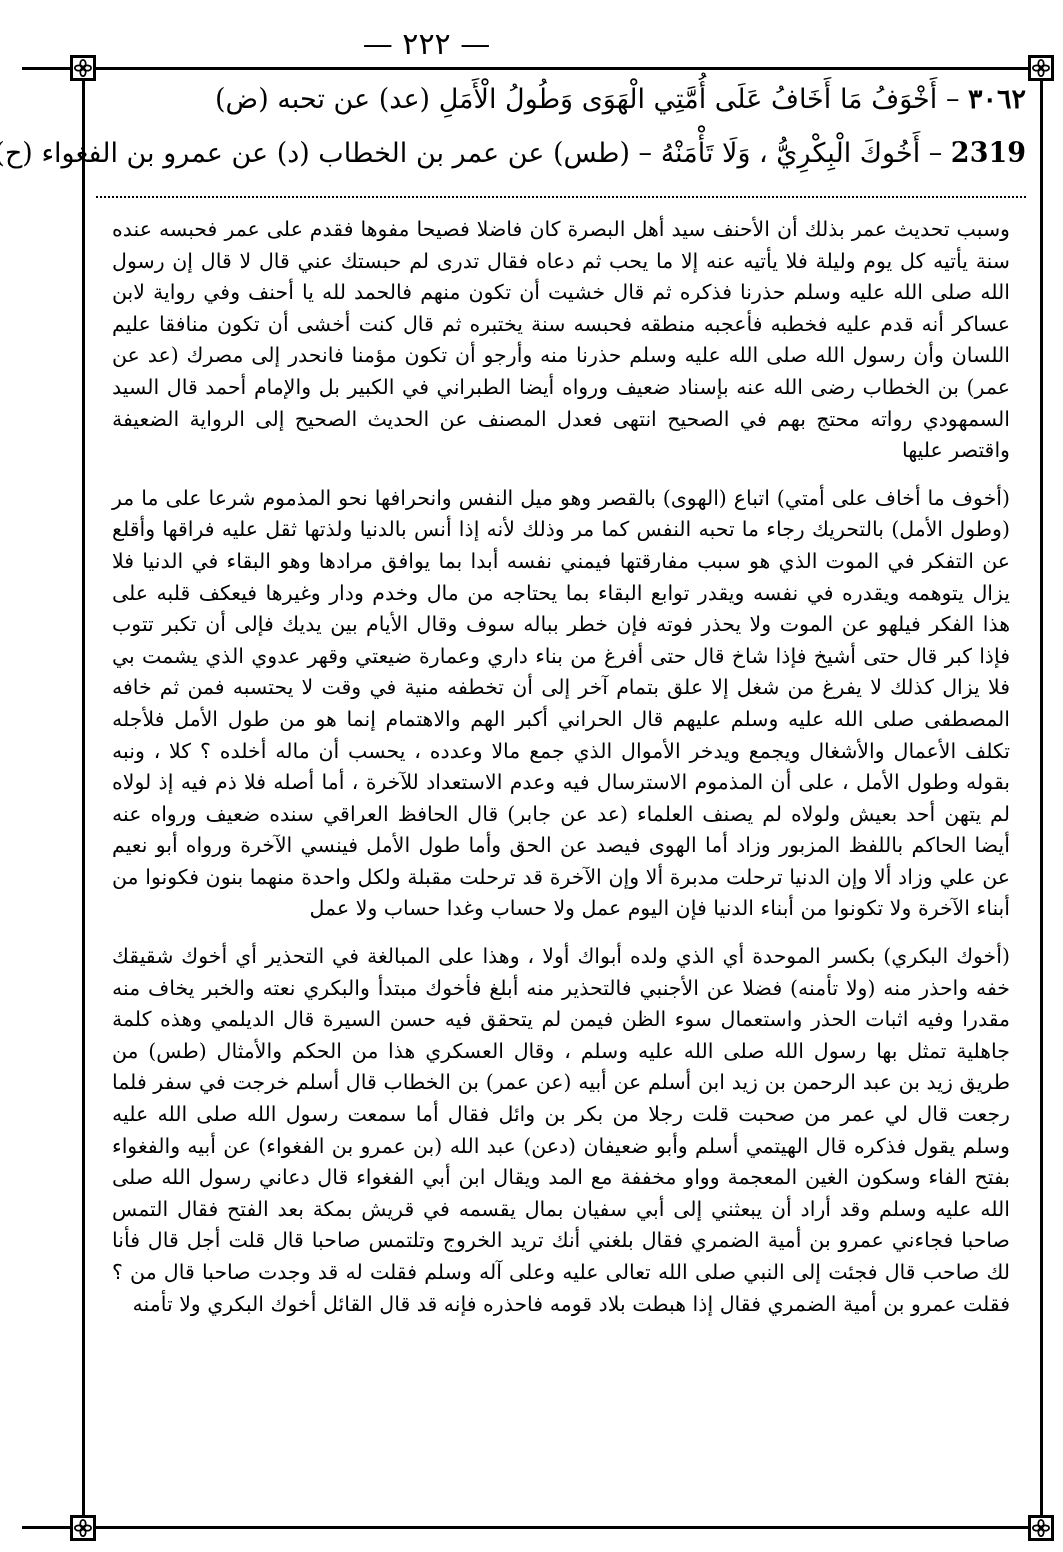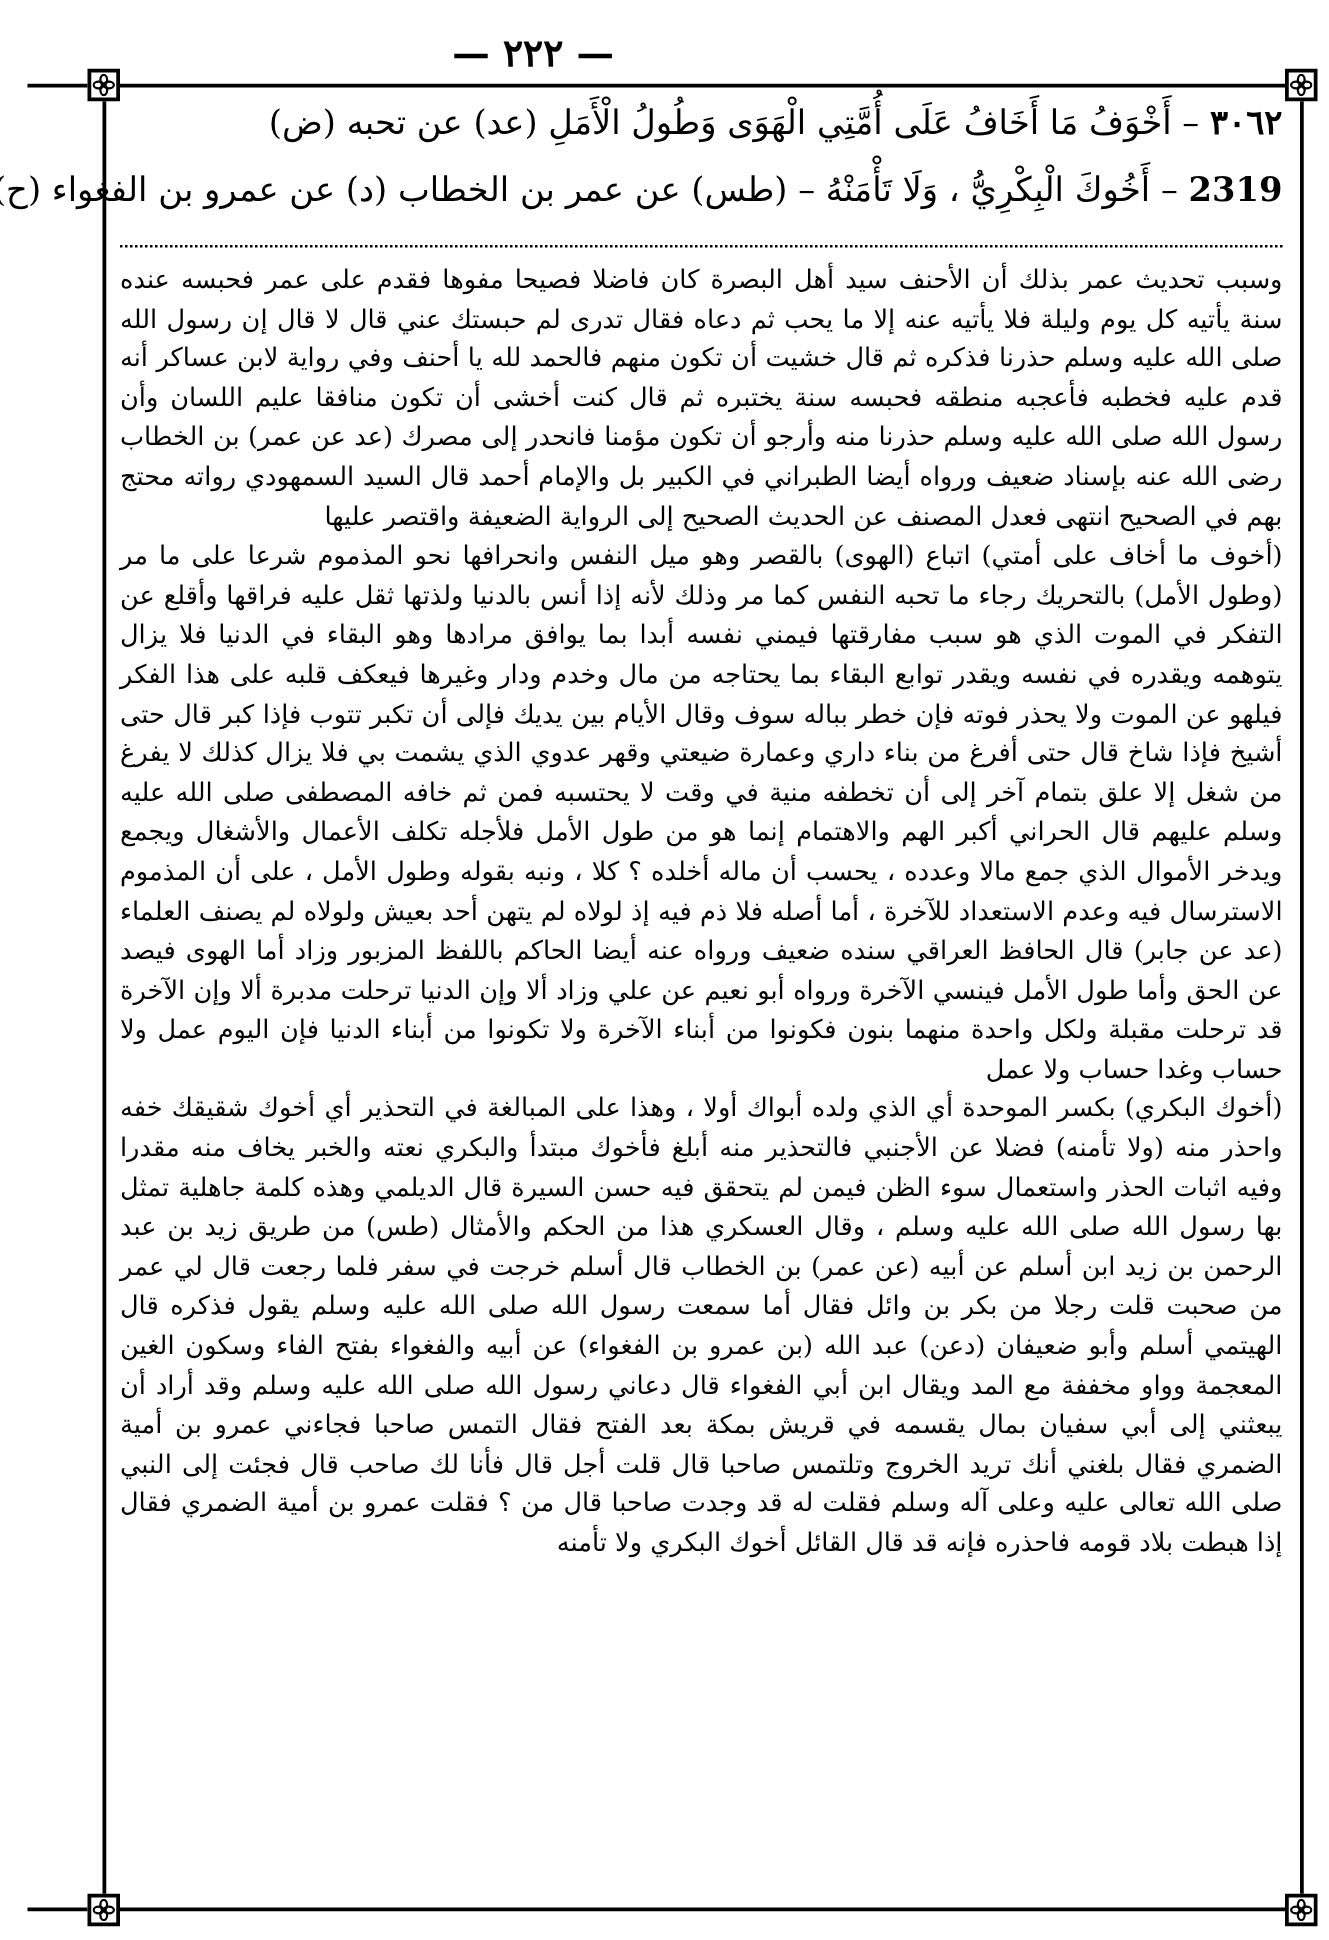--- a/index.html
+++ b/index.html
@@ -1,20 +1,20 @@
 <!DOCTYPE html>
 <html><head>
 <meta charset="utf-8">
 <style>
   html, body { margin: 0; padding: 0; background: #ffffff; }
   body { width: 1063px; height: 1552px; position: relative; overflow: hidden; color: #000; }
   .page { position: absolute; left: 0; top: 0; width: 1063px; height: 1552px; }
   .page-number {
     position: absolute; top: 24px; left: 0; width: 853px; text-align: center;
-    font-family: "DejaVu Serif", serif; font-size: 30px; font-weight: bold; line-height: 40px;
+    font-family: "DejaVu Serif", serif; font-size: 30px; font-weight: normal; line-height: 40px;
   }
   .frame-top, .frame-bottom {
     position: absolute; left: 22px; width: 1020px; height: 3px; background: #000;
   }
   .frame-top { top: 67px; }
   .frame-bottom { top: 1526px; }
   .frame-left, .frame-right {
     position: absolute; top: 67px; width: 3px; height: 1462px; background: #000;
   }
   .frame-left { left: 82px; }
@@ -38,21 +38,21 @@
     font-size: 27px; line-height: 50px; text-align: right; white-space: nowrap;
     margin-top: 4px;
   }
   .hadith .num { font-weight: bold; }
   .divider {
     margin: 18px 0 10px 0; border-top: 2px dotted #000; height: 0; width: 100%;
   }
   .commentary {
     font-size: 20.5px; line-height: 31.6px; text-align: justify; text-align-last: right;
   }
-  .para { margin: 0; }
+  .para { margin: 16px; }
 </style>
 </head>
 <body>
 
 <div class="page">
 
   <div class="page-number">— ٢٢٢ —</div>
 
   <div class="frame-top"></div>
   <div class="frame-bottom"></div>

